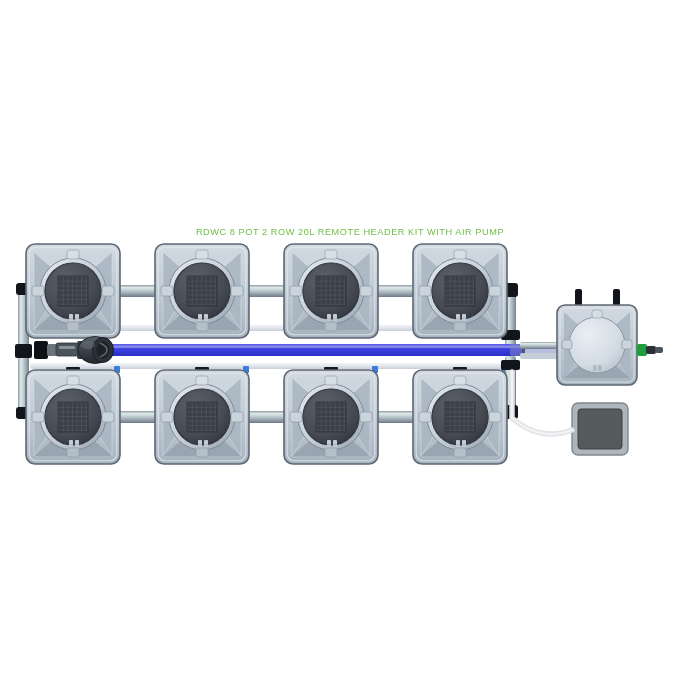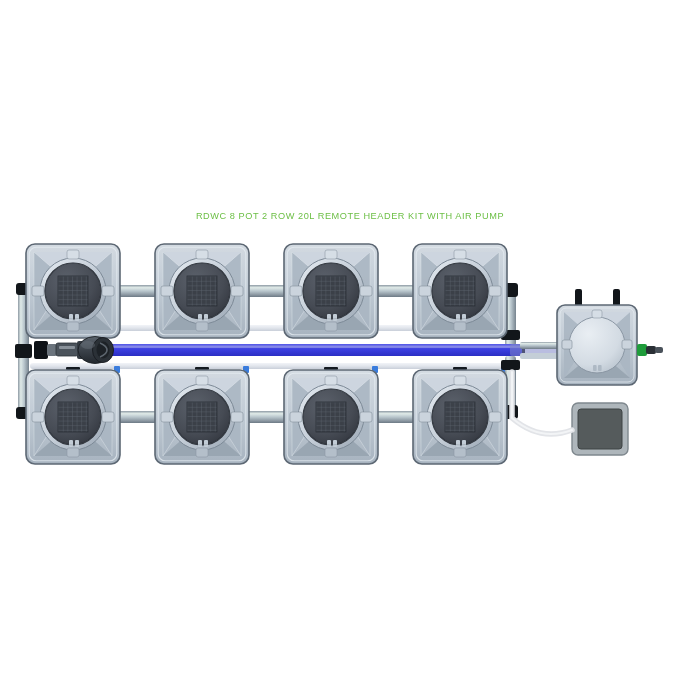--- a/index.html
+++ b/index.html
@@ -16,21 +16,21 @@
   }
   #stage {
     position: relative;
     width: 700px;
     height: 700px;
     background: #ffffff;
   }
   #diagram-title {
     position: absolute;
     left: 0;
-    top: 211px;
+    top: 227px;
     width: 700px;
     text-align: center;
     font-family: "Liberation Sans", sans-serif;
     font-size: 9.2px;
     letter-spacing: 0.55px;
     font-weight: 400;
     color: #6cbf45;
     white-space: nowrap;
     user-select: none;
   }

